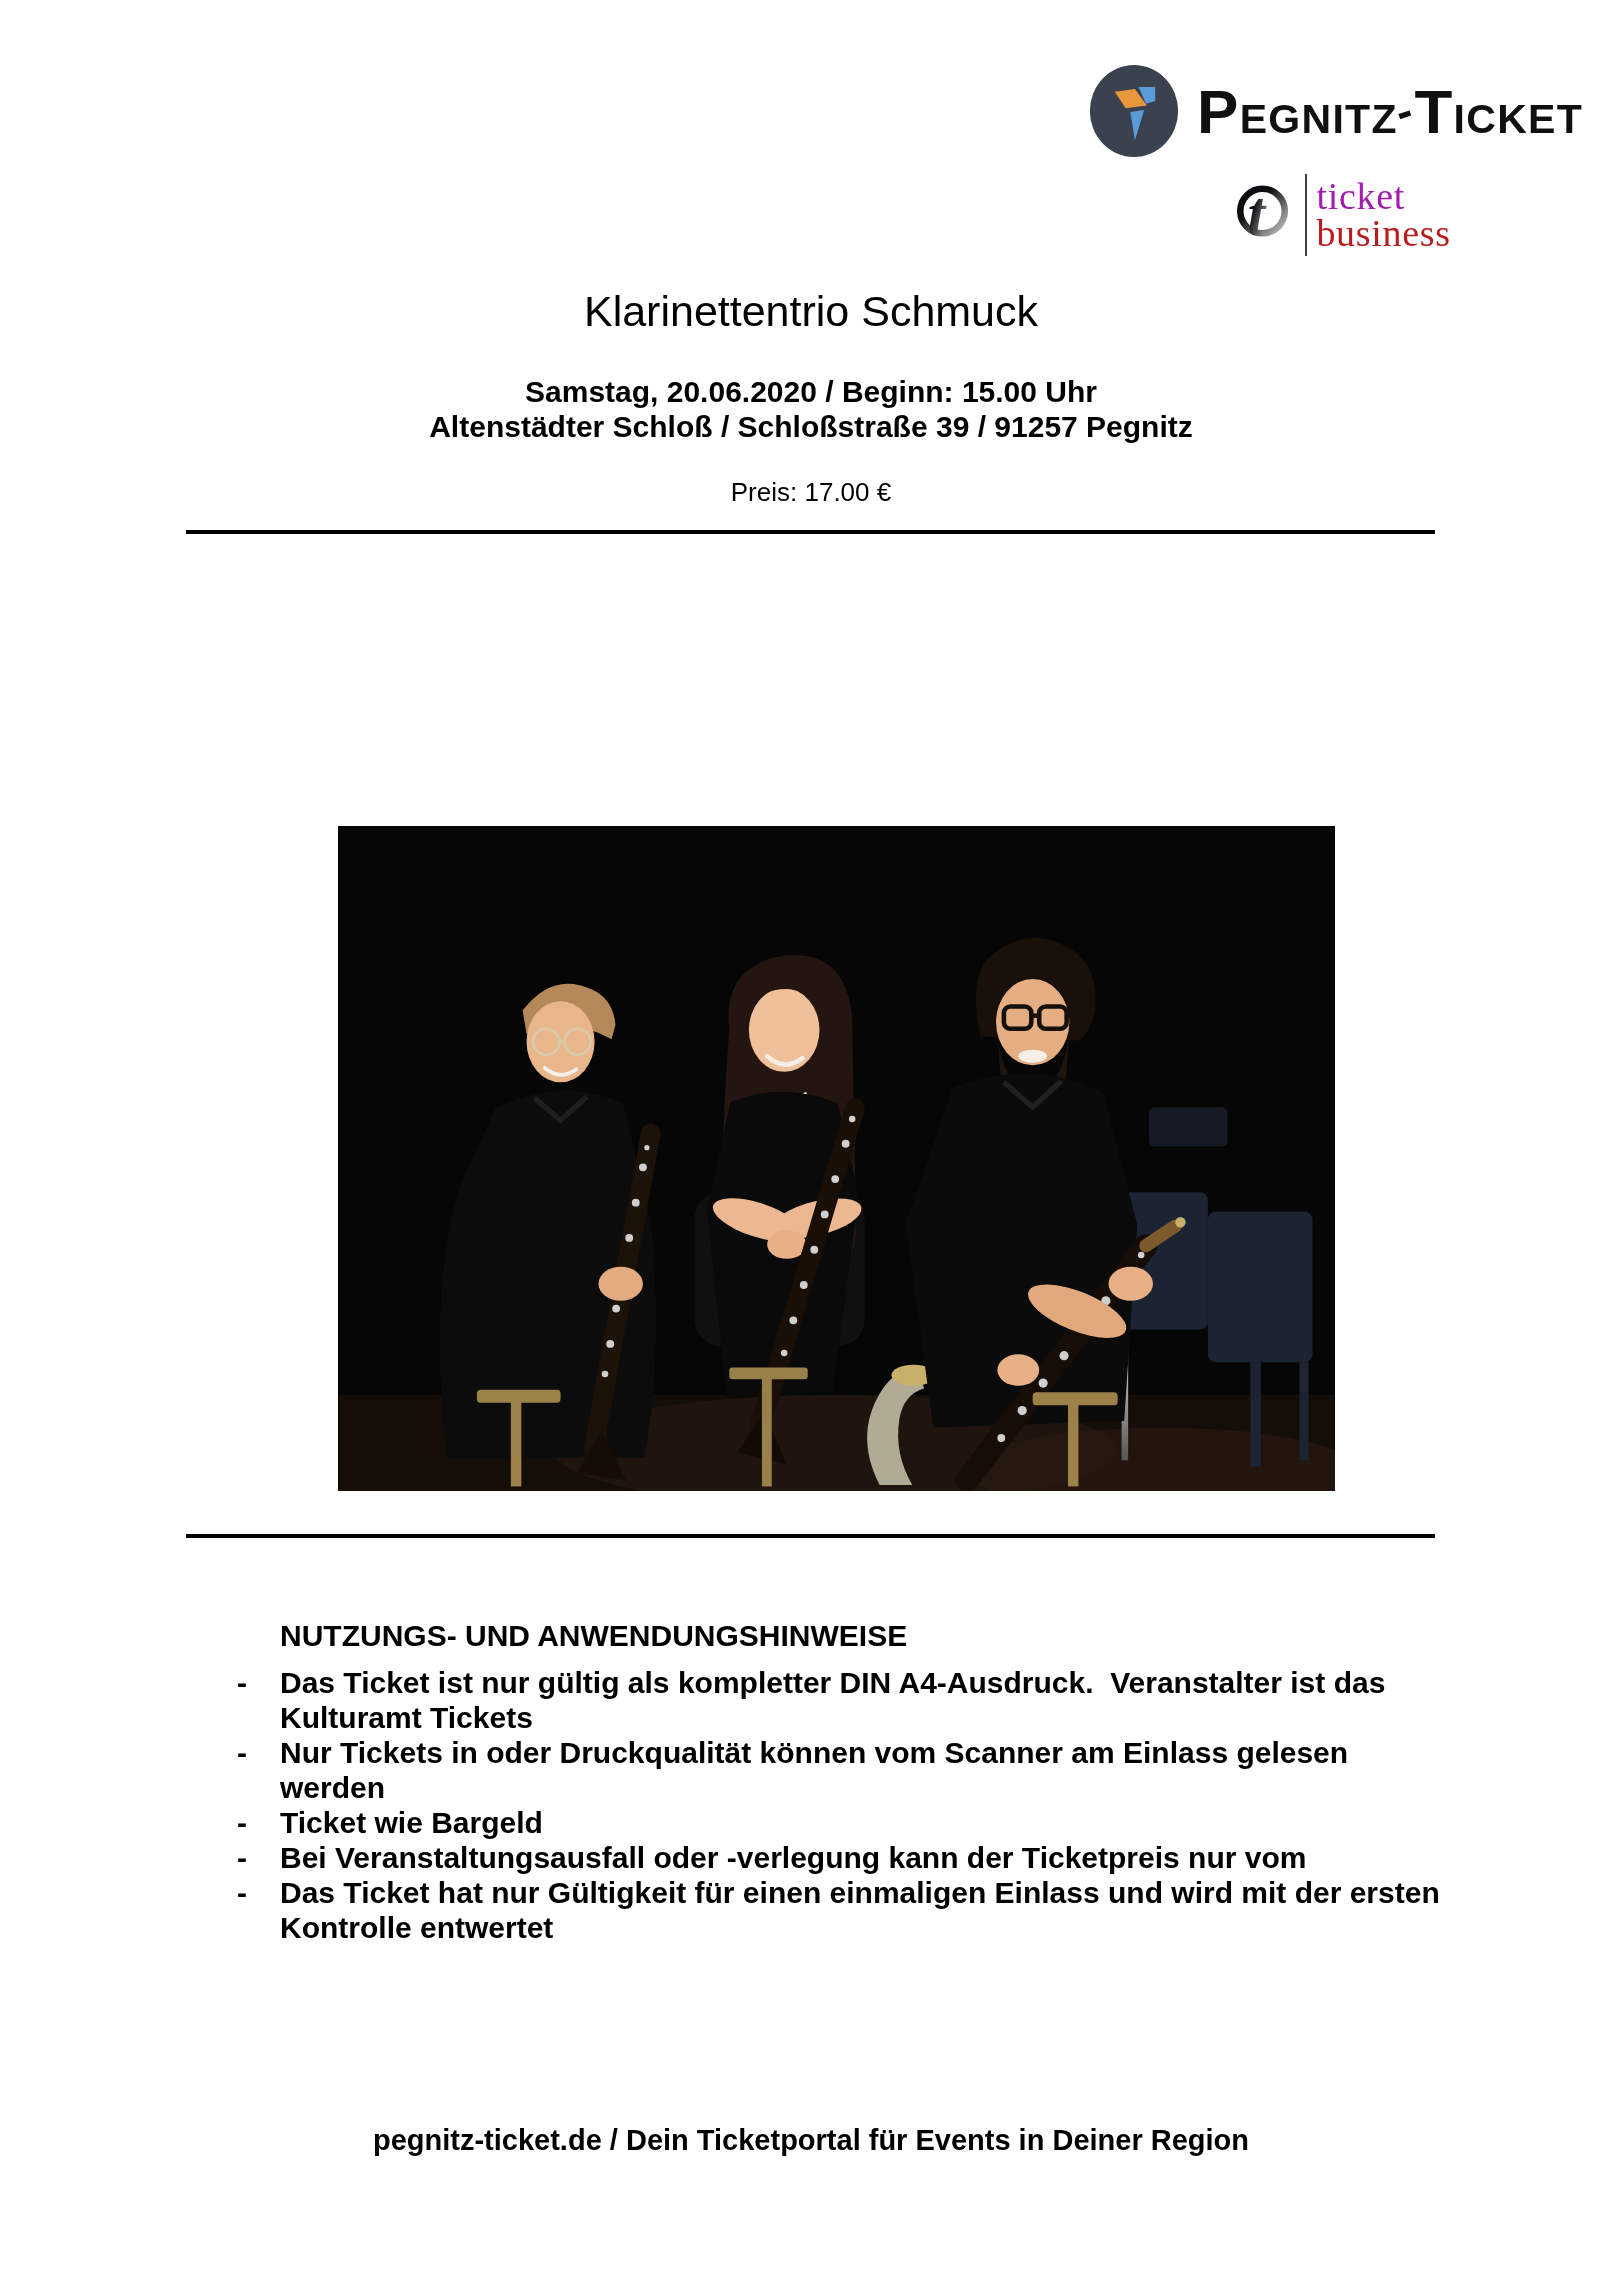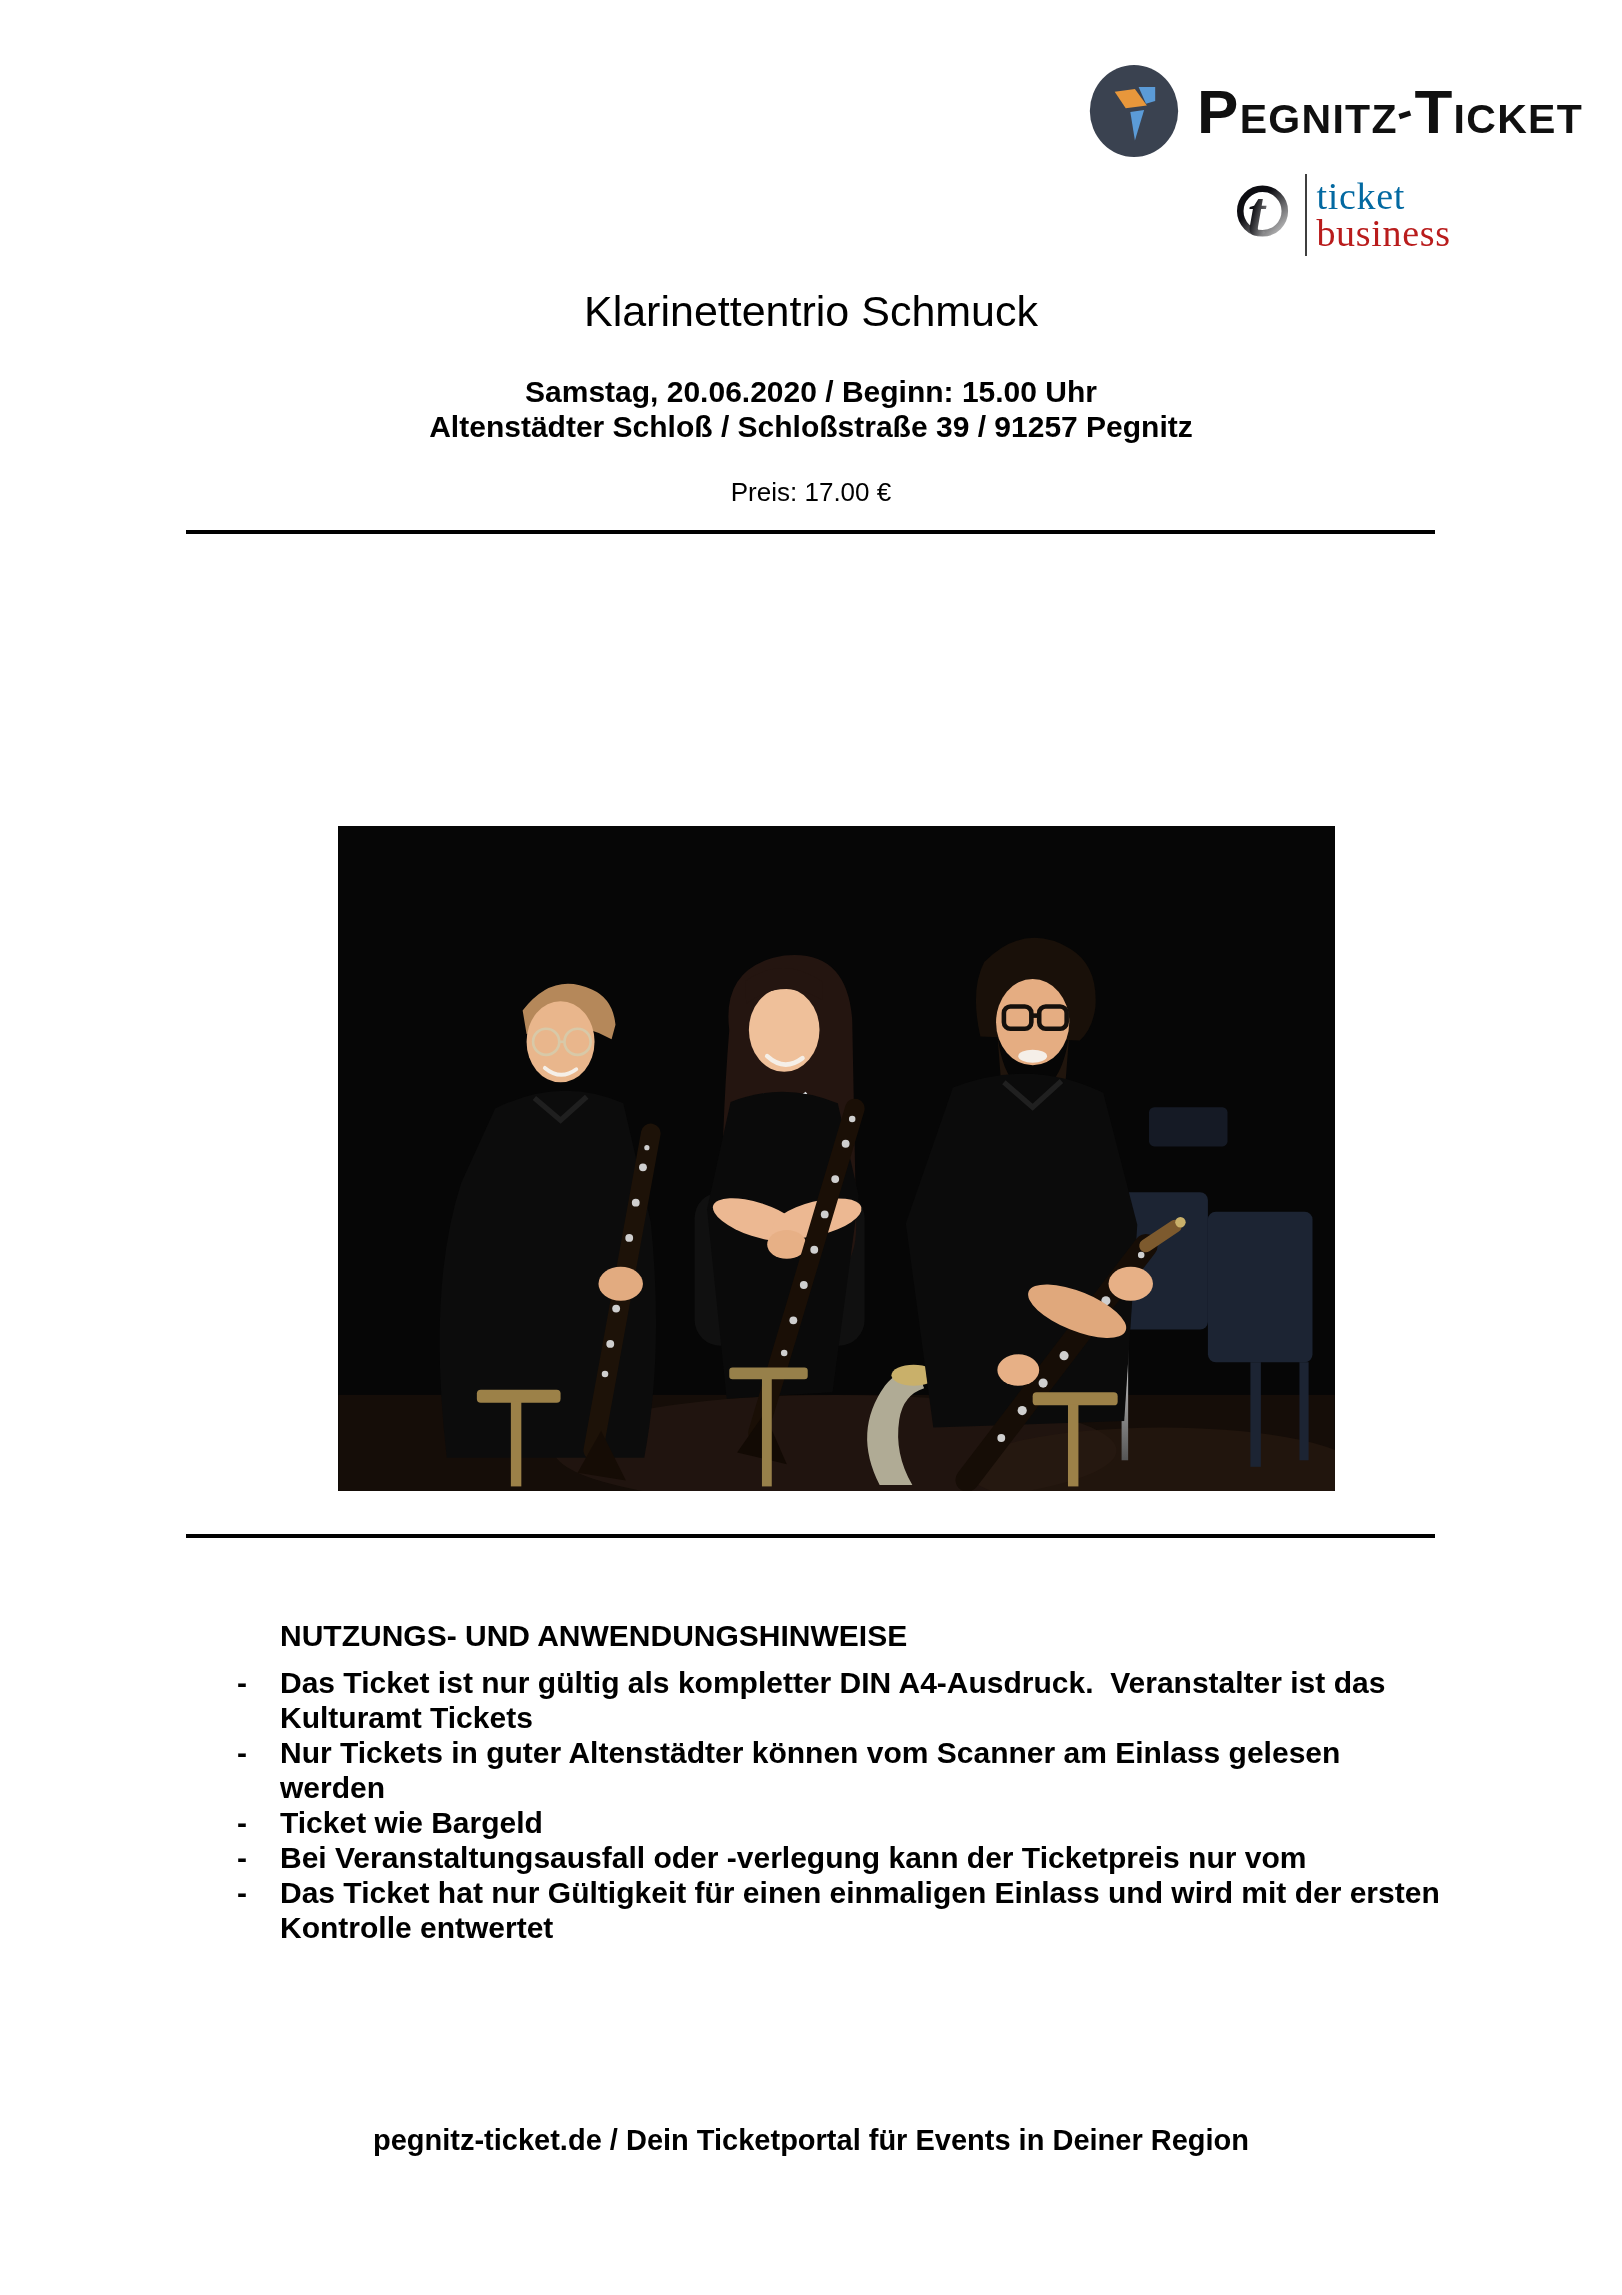--- a/index.html
+++ b/index.html
@@ -17,21 +17,21 @@
   .brand-icon{width:92px;height:92px;flex:none;}
   .brand-wordmark{font-size:42px;font-weight:700;letter-spacing:1.3px;color:#101010;white-space:nowrap;}
   .brand-wordmark .cap{font-size:62px;font-weight:700;}
   .brand-wordmark .sc{text-transform:uppercase;font-size:41px;}
   .brand-wordmark .hy{display:inline-block;transform:rotate(-18deg) translateY(-6.5px);font-size:46px;}
 
   .tb{position:absolute;top:174px;left:1233px;display:flex;align-items:center;gap:9.2px;}
   .tb-icon{width:63px;height:76px;flex:none;}
   .tb-divider{width:2px;height:82px;background:#3f3f3f;flex:none;}
   .tb-text{font-family:"Liberation Serif","DejaVu Serif",serif;font-size:38px;line-height:37px;letter-spacing:0.7px;}
-  .tb-line1{color:#0369a1;}
+  .tb-line1{color:#a21caf;}
   .tb-line2{color:#b91c1c;}
 
   
   .title{position:absolute;top:287px;left:0;width:100%;text-align:center;
          font-size:43px;font-weight:400;white-space:nowrap;}
   .subtitle{position:absolute;top:374px;left:0;width:100%;text-align:center;
             font-size:30px;line-height:35px;font-weight:700;}
   .subtitle div{white-space:nowrap;}
   .price{position:absolute;top:477px;left:0;width:100%;text-align:center;
          font-size:26px;font-weight:400;white-space:nowrap;}
@@ -239,21 +239,21 @@
       <div class="note-bullet">-</div>
       <div class="note-lines">
         <div class="note-line">Das Ticket ist nur gültig als kompletter DIN A4-Ausdruck.  Veranstalter ist das</div>
         <div class="note-line">Kulturamt Tickets</div>
       </div>
     </div>
 
     <div class="note-item">
       <div class="note-bullet">-</div>
       <div class="note-lines">
-        <div class="note-line">Nur Tickets in guter Altenstädter können vom Scanner am Einlass gelesen</div>
+        <div class="note-line">Nur Tickets in oder Druckqualität können vom Scanner am Einlass gelesen</div>
         <div class="note-line">werden</div>
       </div>
     </div>
 
     <div class="note-item">
       <div class="note-bullet">-</div>
       <div class="note-lines">
         <div class="note-line">Ticket wie Bargeld</div>
       </div>
     </div>

